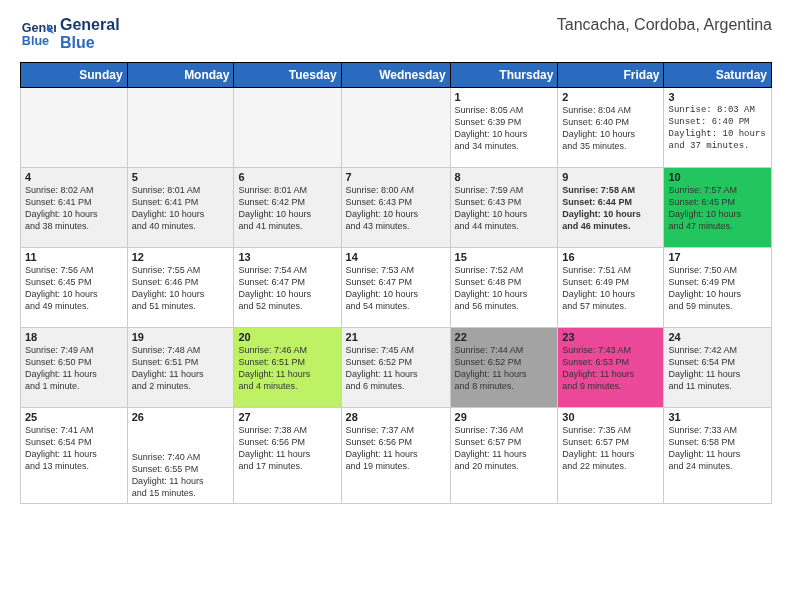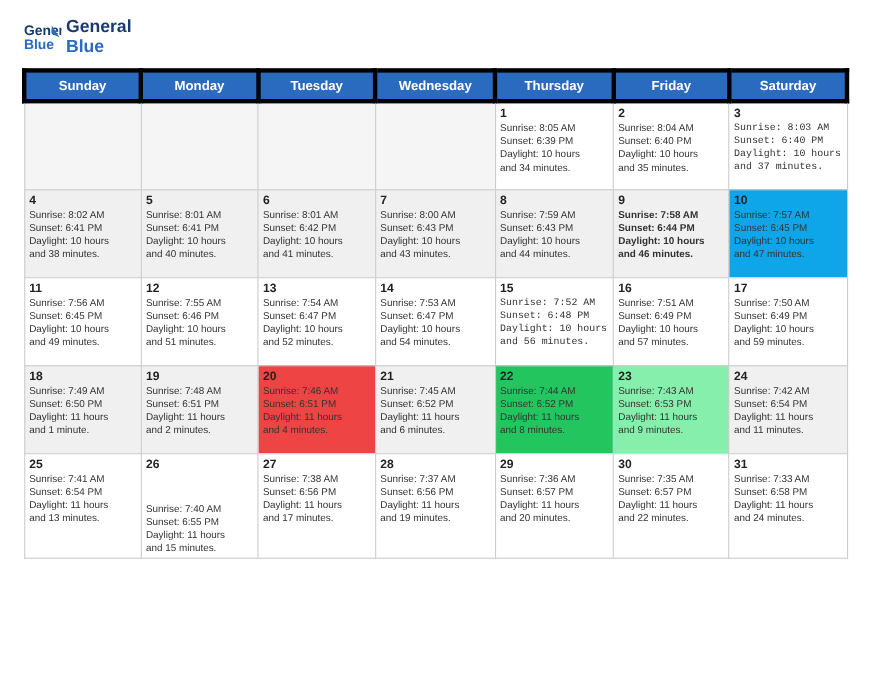--- a/index.html
+++ b/index.html
@@ -43,22 +43,22 @@
     }
     .calendar {
       width: 100%;
       border-collapse: collapse;
     }
     .calendar th {
       background: #2a6bbf;
       color: #fff;
       font-size: 12px;
       padding: 5px 4px;
-      text-align: center;
-      border: 4px solid #000000;
+      text-align: right;
+      border: 1px solid #000000;
       font-weight: bold;
     }
     .calendar td {
       border: 1px solid #ccc;
       vertical-align: top;
       width: 113px;
       height: 80px;
       padding: 3px 4px;
       font-size: 9.5px;
       color: #222;
@@ -90,20 +90,21 @@
         <text x="2" y="18" font-size="14" font-weight="bold" fill="#1a3a6e" font-family="Arial">General</text>
         <text x="2" y="32" font-size="14" font-weight="bold" fill="#2a6bbf" font-family="Arial">Blue</text>
         <polygon points="30,8 38,20 30,16" fill="#2a6bbf"></polygon>
       </svg>
       <div style="display:flex;flex-direction:column;line-height:1.1;">
         <span style="font-size:16px;font-weight:bold;color:#1a3a6e;">General</span>
         <span style="font-size:16px;font-weight:bold;color:#2a6bbf;">Blue</span>
       </div>
     </div>
     <div class="title-block">
+      <div class="location">Tancacha, Cordoba, Argentina</div>
     </div>
   </div>
 
   <table class="calendar">
     <thead>
       <tr>
         <th>Sunday</th>
         <th>Monday</th>
         <th>Tuesday</th>
         <th>Wednesday</th>
@@ -176,21 +177,21 @@
 Daylight: 10 hours
 and 44 minutes.</div>
           </td>
           <td style="background: rgb(240, 240, 240);">
             <span class="day-num">9</span>
             <div class="day-info" style="white-space: pre-line; font-weight: bold;">Sunrise: 7:58 AM
 Sunset: 6:44 PM
 Daylight: 10 hours
 and 46 minutes.</div>
           </td>
-          <td style="background: #0ea5e9;">
+          <td style="background: #22c55e;">
             <span class="day-num">10</span>
             <div class="day-info" style="white-space: pre-line;">Sunrise: 7:57 AM
 Sunset: 6:45 PM
 Daylight: 10 hours
 and 47 minutes.</div>
           </td>
         </tr>
         <tr>
           <td>
             <span class="day-num">11</span>
@@ -215,21 +216,21 @@
           </td>
           <td>
             <span class="day-num">14</span>
             <div class="day-info" style="white-space: pre-line;">Sunrise: 7:53 AM
 Sunset: 6:47 PM
 Daylight: 10 hours
 and 54 minutes.</div>
           </td>
           <td>
             <span class="day-num">15</span>
-            <div class="day-info" style="white-space: pre-line; font-family: Liberation Mono, monospace;">Sunrise: 7:52 AM
+            <div class="day-info" style="white-space: pre-line;">Sunrise: 7:52 AM
 Sunset: 6:48 PM
 Daylight: 10 hours
 and 56 minutes.</div>
           </td>
           <td>
             <span class="day-num">16</span>
             <div class="day-info" style="white-space: pre-line;">Sunrise: 7:51 AM
 Sunset: 6:49 PM
 Daylight: 10 hours
 and 57 minutes.</div>
@@ -250,42 +251,42 @@
 Daylight: 11 hours
 and 1 minute.</div>
           </td>
           <td style="background: rgb(240, 240, 240);">
             <span class="day-num">19</span>
             <div class="day-info" style="white-space: pre-line;">Sunrise: 7:48 AM
 Sunset: 6:51 PM
 Daylight: 11 hours
 and 2 minutes.</div>
           </td>
-          <td style="background: #ef4444;">
+          <td style="background: #bef264;">
             <span class="day-num">20</span>
             <div class="day-info" style="white-space: pre-line;">Sunrise: 7:46 AM
 Sunset: 6:51 PM
 Daylight: 11 hours
 and 4 minutes.</div>
           </td>
           <td style="background: rgb(240, 240, 240);">
             <span class="day-num">21</span>
             <div class="day-info" style="white-space: pre-line;">Sunrise: 7:45 AM
 Sunset: 6:52 PM
 Daylight: 11 hours
 and 6 minutes.</div>
           </td>
-          <td style="background: #22c55e;">
+          <td style="background: #a3a3a3;">
             <span class="day-num">22</span>
             <div class="day-info" style="white-space: pre-line;">Sunrise: 7:44 AM
 Sunset: 6:52 PM
 Daylight: 11 hours
 and 8 minutes.</div>
           </td>
-          <td style="background: #86efac; margin-left: 36px;">
+          <td style="background: #ec4899; margin-left: 36px;">
             <span class="day-num">23</span>
             <div class="day-info" style="white-space: pre-line;">Sunrise: 7:43 AM
 Sunset: 6:53 PM
 Daylight: 11 hours
 and 9 minutes.</div>
           </td>
           <td style="background: rgb(240, 240, 240);">
             <span class="day-num">24</span>
             <div class="day-info" style="white-space: pre-line;">Sunrise: 7:42 AM
 Sunset: 6:54 PM

